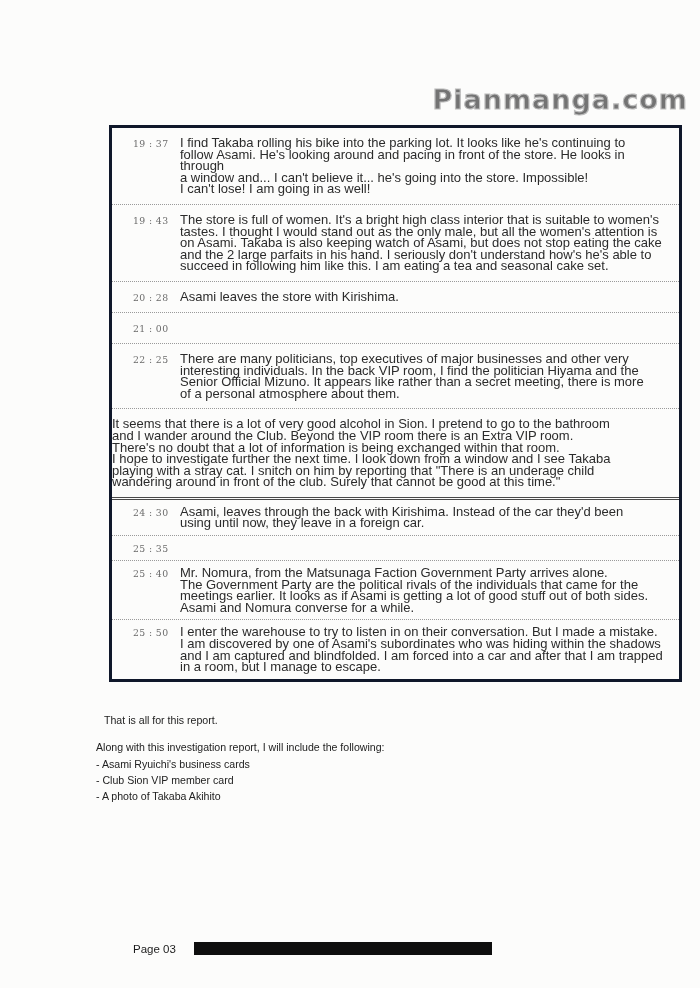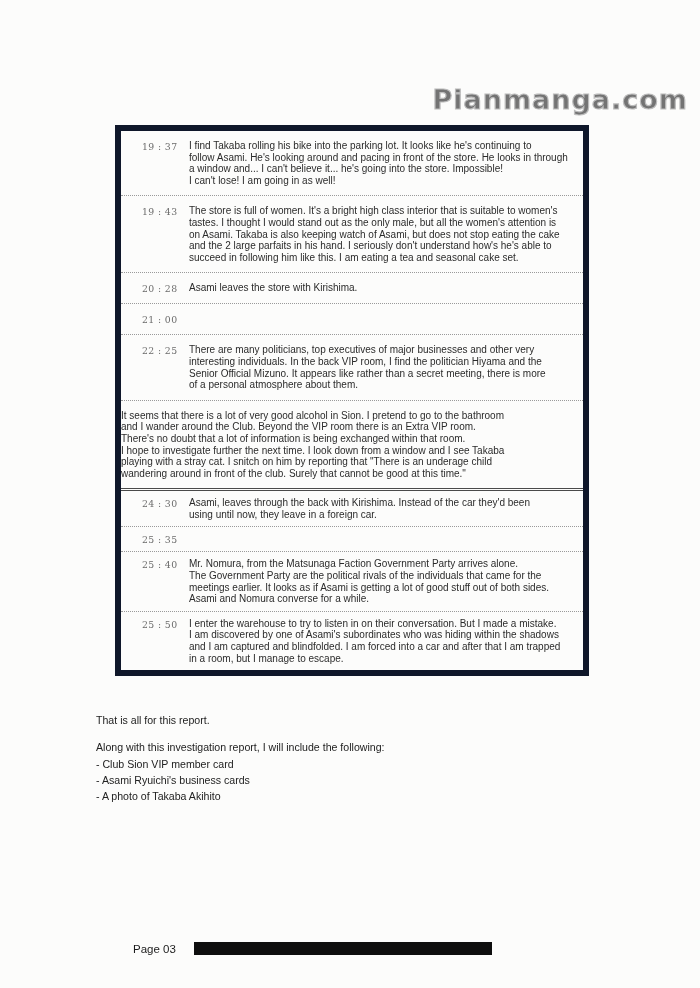--- a/index.html
+++ b/index.html
@@ -22,65 +22,65 @@
     font-weight: bold;
     letter-spacing: 1px;
     color: #737373;
     -webkit-text-stroke: 1.2px #bcbcbc;
     font-family: "DejaVu Sans", sans-serif;
   }
 
   
   .report-table {
     position: absolute;
-    left: 115px;
+    left: 109px;
     top: 125px;
-    width: 474px;
-    border: 6px solid #0f172a;
+    width: 573px;
+    border: 3px solid #0f172a;
     background: transparent;
   }
   .row { display: flex; }
   .row.s0 { padding: 9px 0; }
   .row.s1 { padding: 6px 0; }
   .row:not(.first) { border-top: 1px dotted #9a9a9a; }
   .time {
     width: 68px;
     flex: 0 0 68px;
     padding-left: 21px;
     padding-top: 1px;
     font-family: "DejaVu Serif", serif;
     font-size: 9.3px;
     letter-spacing: 0.4px;
     color: #6b6b6b;
     white-space: nowrap;
   }
   .entry-text {
     flex: 1;
     padding-right: 10px;
-    font-size: 10px;
+    font-size: 13px;
     line-height: 11.6px;
     color: #2b2b2b;
     white-space: pre-line;
   }
   .double-divider {
     height: 3px;
     border-top: 1px solid #4a4a4a;
     border-bottom: 1px solid #4a4a4a;
   }
 
   
   .closing {
     position: absolute;
     left: 96px;
     top: 712px;
     font-size: 10.6px;
     color: #222;
   }
   .closing p { line-height: 16.3px; }
-  .closing .closing-line { margin-bottom: 11px; }
+  .closing .closing-line { margin-bottom: 11px; margin-left: 8px; }
 
   
   .page-footer {
     position: absolute;
     left: 133px;
     top: 942px;
     display: flex;
     align-items: center;
   }
   .page-label {
@@ -161,22 +161,22 @@
     <div class="entry-text">I enter the warehouse to try to listen in on their conversation. But I made a mistake.
 I am discovered by one of Asami's subordinates who was hiding within the shadows
 and I am captured and blindfolded. I am forced into a car and after that I am trapped
 in a room, but I manage to escape.</div>
   </div>
     </div>
 
   <div class="closing">
     <p class="closing-line">That is all for this report.</p>
     <p>Along with this investigation report, I will include the following:</p>
+    <p>- Asami Ryuichi's business cards</p>
     <p>- Club Sion VIP member card</p>
-    <p>- Asami Ryuichi's business cards</p>
     <p>- A photo of Takaba Akihito</p>
   </div>
 
   <div class="page-footer">
     <span class="page-label">Page 03</span>
     <span class="redact-bar"></span>
   </div>
 
 </div>
 

